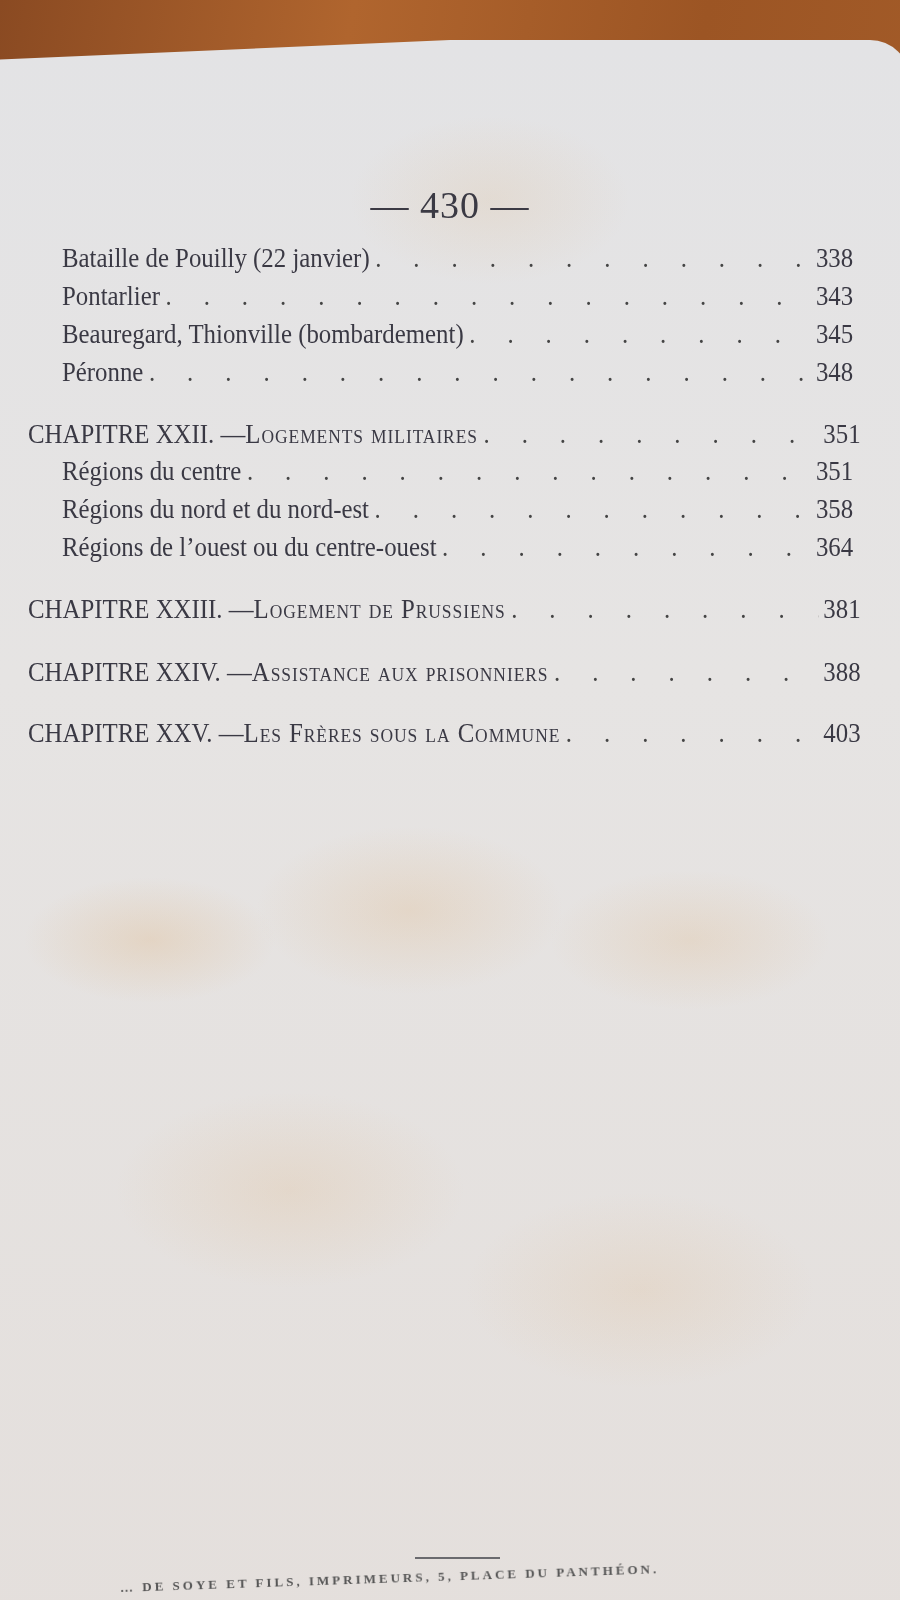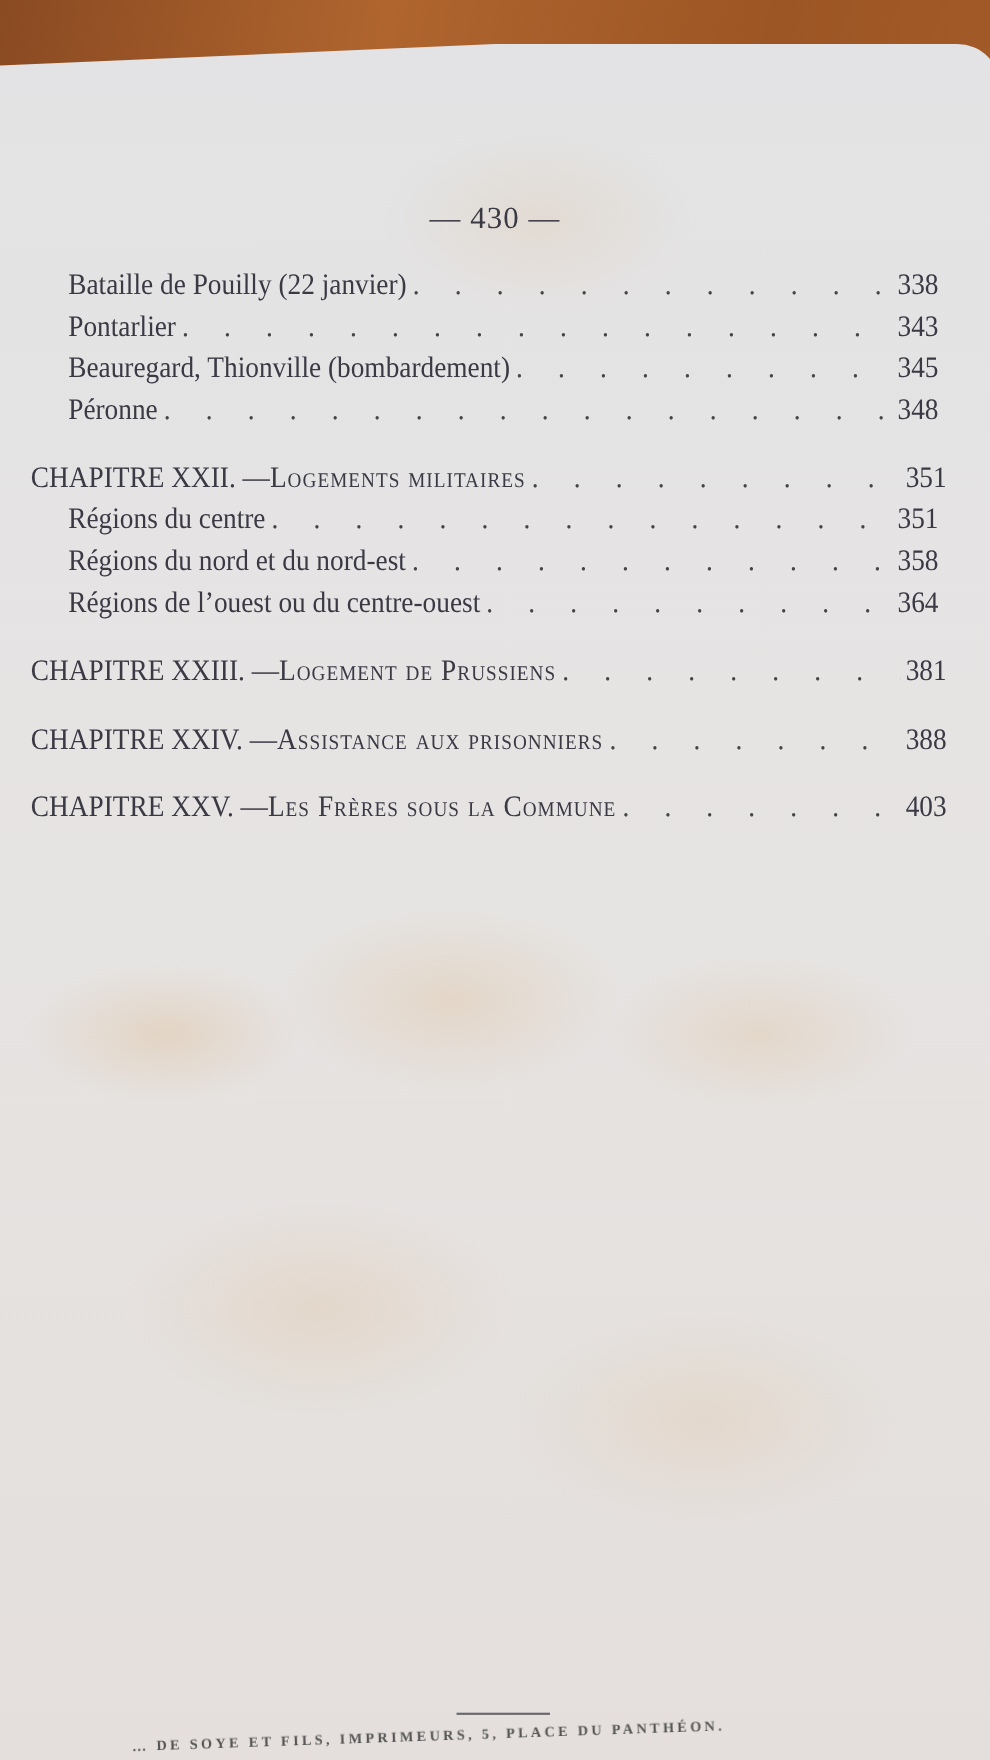--- a/index.html
+++ b/index.html
@@ -16,21 +16,21 @@
       radial-gradient(ellipse 200px 100px at 700px 900px, rgba(220,170,110,0.2), transparent 70%),
       radial-gradient(ellipse 250px 140px at 300px 1150px, rgba(220,170,110,0.18), transparent 70%),
       radial-gradient(ellipse 250px 140px at 650px 1250px, rgba(220,170,110,0.16), transparent 70%),
       radial-gradient(ellipse 200px 120px at 500px 160px, rgba(220,180,130,0.18), transparent 70%),
       linear-gradient(180deg, #e3e3e5 0%, #e6e4e3 40%, #e4dfdc 100%);
     border-top-right-radius:40px;
     clip-path: polygon(0 20px, 50% 0, 100% 0, 100% 100%, 0 100%);
   }
   .folio {
     position:absolute; top:183px; left:0; width:900px; text-align:center;
-    font-size:28px; color:#3b3a44; letter-spacing:1px;
+    font-size:38px; color:#3b3a44; letter-spacing:1px;
   }
   .toc { position:absolute; left:0; top:0; width:900px; }
   .row {
     position:absolute; display:flex; align-items:baseline;
     font-size:27px; color:#3a3944; white-space:nowrap;
     transform: scaleX(0.92); transform-origin:left;
   }
   .row.sub { left:62px; width:860px; }
   .row.chap { left:28px; width:905px; }
   .row .label { flex:0 0 auto; }

